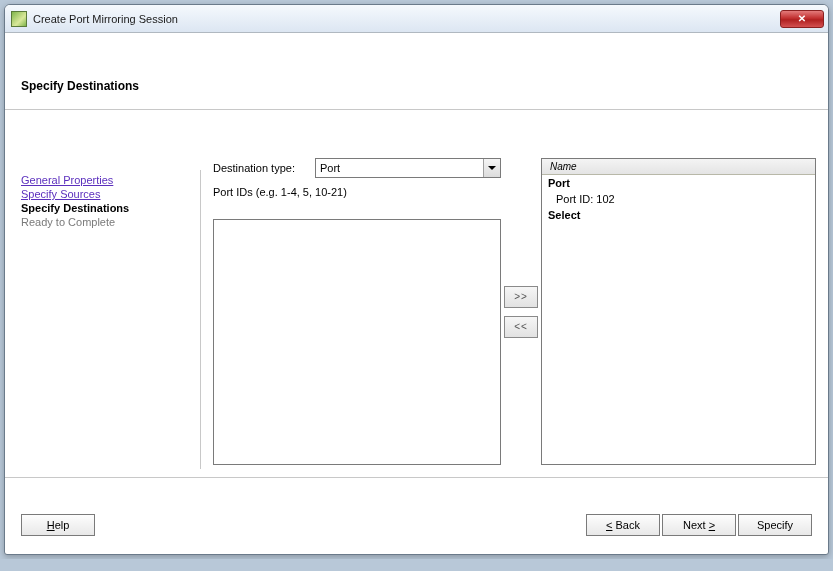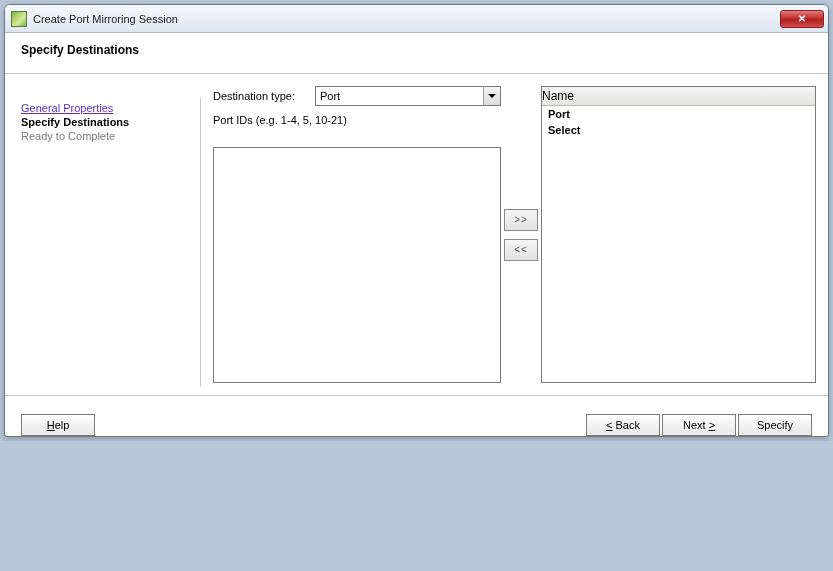--- a/index.html
+++ b/index.html
@@ -5,28 +5,29 @@
   * { box-sizing: border-box; }
   body {
     margin: 0;
     font-family: Tahoma, Arial, sans-serif;
     font-size: 11px;
     background: #b8c8d8;
     padding: 4px;
   }
   .window {
     width: 825px;
-    height: 433px;
+    height: 551px;
     background: #fff;
     border: 1px solid #6a7a8a;
     border-radius: 6px 6px 3px 3px;
     box-shadow: 0 2px 6px rgba(0,0,0,0.25);
     display: flex;
     flex-direction: column;
     overflow: hidden;
+    gap: 36px;
   }
   .titlebar {
     height: 28px;
     background: linear-gradient(#f5f9fd, #dce6f2);
     border-bottom: 1px solid #b0b8c0;
     display: flex;
     align-items: center;
     padding: 0 4px 0 6px;
   }
   .app-icon {
@@ -147,30 +148,31 @@
   .table {
     flex: 1;
     border: 1px solid #7a7a7a;
     background: #fff;
     display: flex;
     flex-direction: column;
   }
   .th {
     background: linear-gradient(#f4f4f4,#e4e4e4);
     border-bottom: 1px solid #b8b8a8;
-    padding: 2px 0;
-    font-size: 12px;
+    padding: 2px 8px;
+    font-size: 10px;
+    font-style: italic;
   }
   .td { padding: 2px 6px; }
   .td.bold { font-weight: bold; }
   .td.indent { padding-left: 14px; }
   .footer {
     height: 40px;
     display: flex;
-    align-items: flex-end;
+    align-items: flex-start;
     padding: 0 16px;
   }
   .footer .spacer { flex: 1; }
   .btn {
     min-width: 74px;
     height: 22px;
     background: linear-gradient(#fdfdfd,#e8e8e8);
     border: 1px solid #7a7a7a;
     margin-left: 2px;
     padding: 0 10px;
@@ -193,20 +195,21 @@
     </div>
   </div>
 
   <div class="header">
     <div class="header-title">Specify Destinations</div>
   </div>
 
   <div class="body">
     <div class="nav">
       <a>General Properties</a>
+      <a>Specify Sources</a>
       <div class="current">Specify Destinations</div>
       <div class="disabled">Ready to Complete</div>
     </div>
 
     <div class="main">
       <div class="left-col">
         <div class="row-dest">
           <label>Destination type:</label>
           <div class="combo">
             <div class="combo-text">Port</div>
@@ -219,20 +222,21 @@
 
       <div class="mid-col">
         <button>&gt;&gt;</button>
         <button>&lt;&lt;</button>
       </div>
 
       <div class="right-col">
         <div class="table">
           <div class="th">Name</div>
           <div class="td bold">Port</div>
+          <div class="td indent">Port ID: 102</div>
           <div class="td bold">Select</div>
         </div>
       </div>
     </div>
   </div>
 
   <div class="footer">
     <button class="btn help"><u>H</u><span></span>elp</button>
     <div class="spacer"></div>
     <button class="btn"><u>&lt;</u> Back</button>

